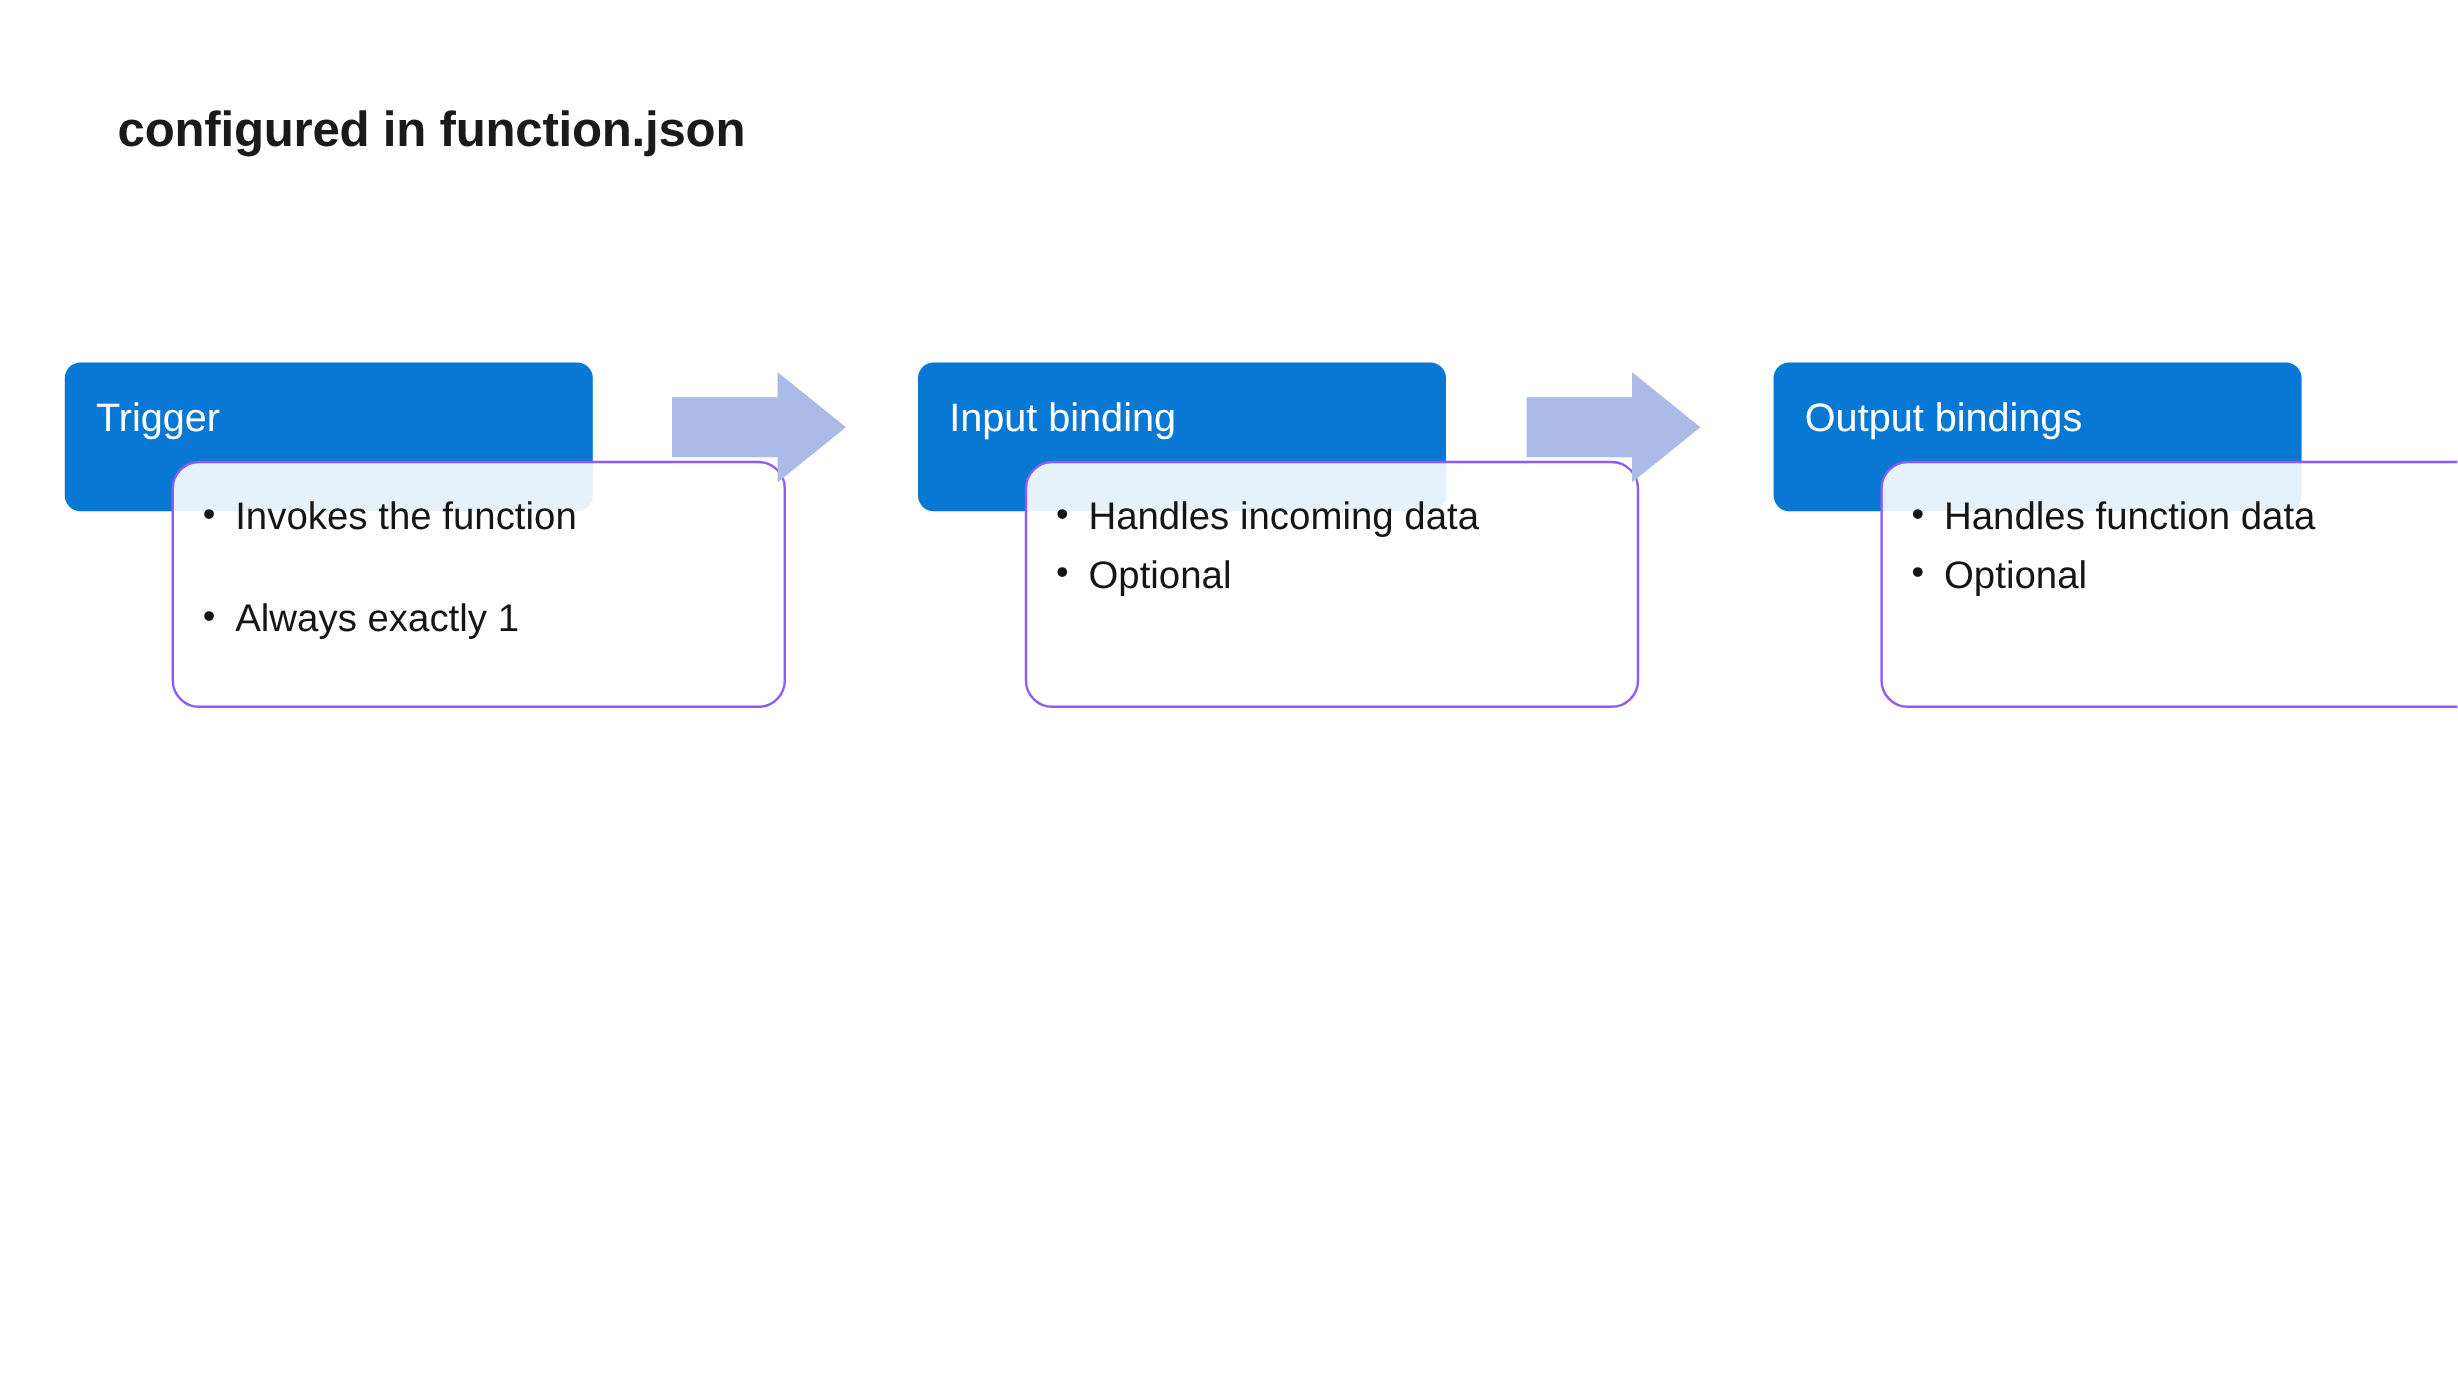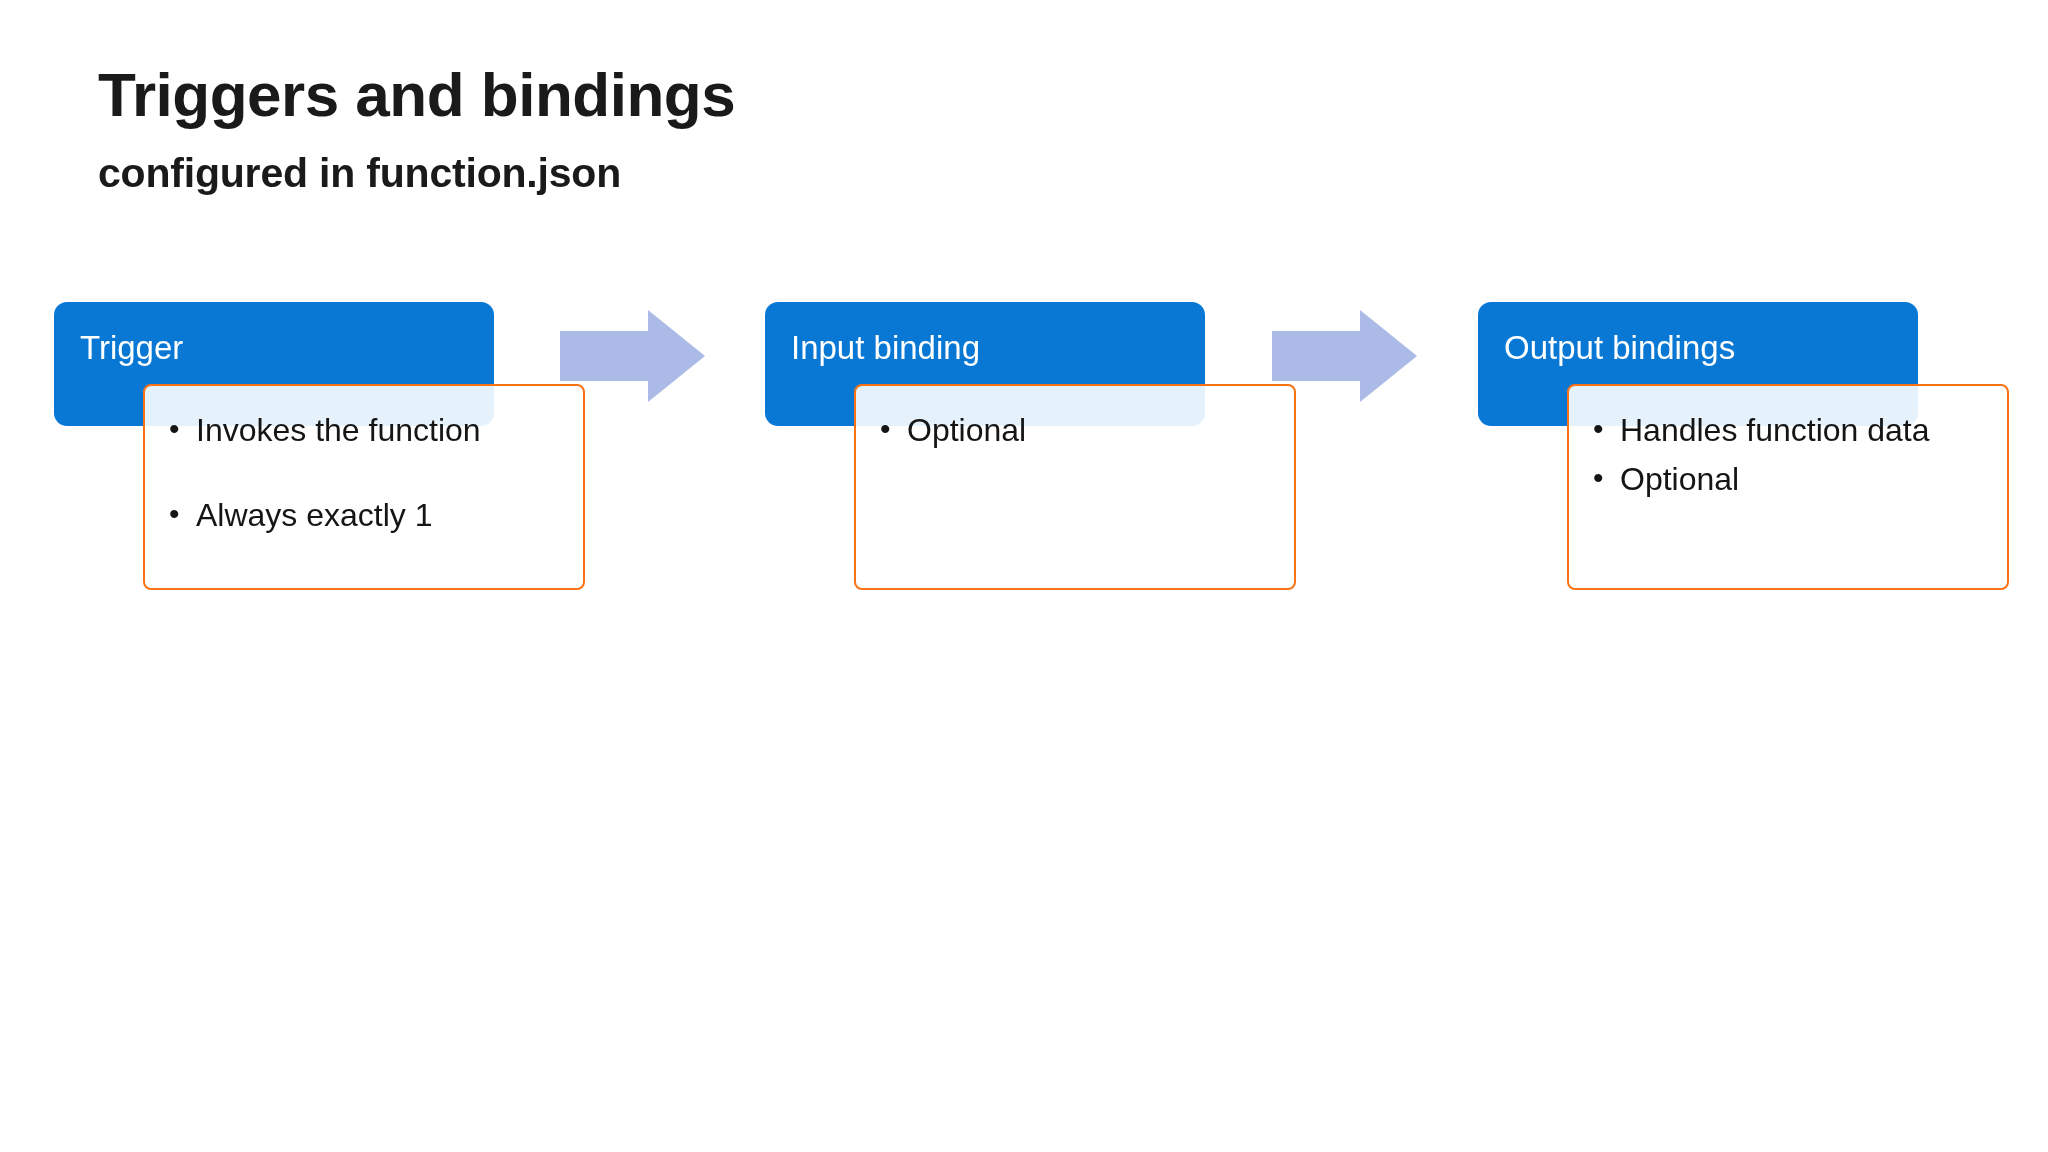--- a/index.html
+++ b/index.html
@@ -81,25 +81,25 @@
     font-weight: normal;
     line-height: 1.2;
     white-space: nowrap;
   }
 
   
   .body-card {
     position: absolute;
     left: 89px;
     top: 82px;
-    width: 442px;
+    width: 512px;
     height: 206px;
     background: rgba(255, 255, 255, 0.90);
-    border: 2px solid #f97316;
-    border-radius: 8px;
+    border: 2px solid #8b5cf6;
+    border-radius: 23px;
     box-sizing: border-box;
     padding: 26px 20px 18px 22px;
   }
   .bullets {
     list-style: none;
     margin: 0;
     padding: 0;
   }
   .bullets li {
     position: relative;
@@ -131,21 +131,20 @@
     height: 92px;
   }
   .arrow svg { display: block; width: 100%; height: 100%; }
 </style>
 </head>
 <body>
 
 <div id="slide">
 
   <div class="title-block">
-    <div class="slide-title">Triggers and bindings</div>
     <div class="slide-subtitle">configured in function.json</div>
   </div>
 
   <div class="flow">
 
     <div class="group spaced" style="left:54px;">
       <div class="header-tile">
         <div class="header-label">Trigger</div>
       </div>
       <div class="body-card">
@@ -161,20 +160,21 @@
         <polygon points="0,21 88,21 88,0 145,46 88,92 88,71 0,71" fill="#abbae6"></polygon>
       </svg>
     </div>
 
     <div class="group" style="left:765px;">
       <div class="header-tile">
         <div class="header-label">Input binding</div>
       </div>
       <div class="body-card">
         <ul class="bullets">
+          <li>Handles incoming data</li>
           <li>Optional</li>
         </ul>
       </div>
     </div>
 
     <div class="arrow" style="left:1272px;">
       <svg viewBox="0 0 145 92" preserveAspectRatio="none" aria-hidden="true">
         <polygon points="0,21 88,21 88,0 145,46 88,92 88,71 0,71" fill="#abbae6"></polygon>
       </svg>
     </div>

